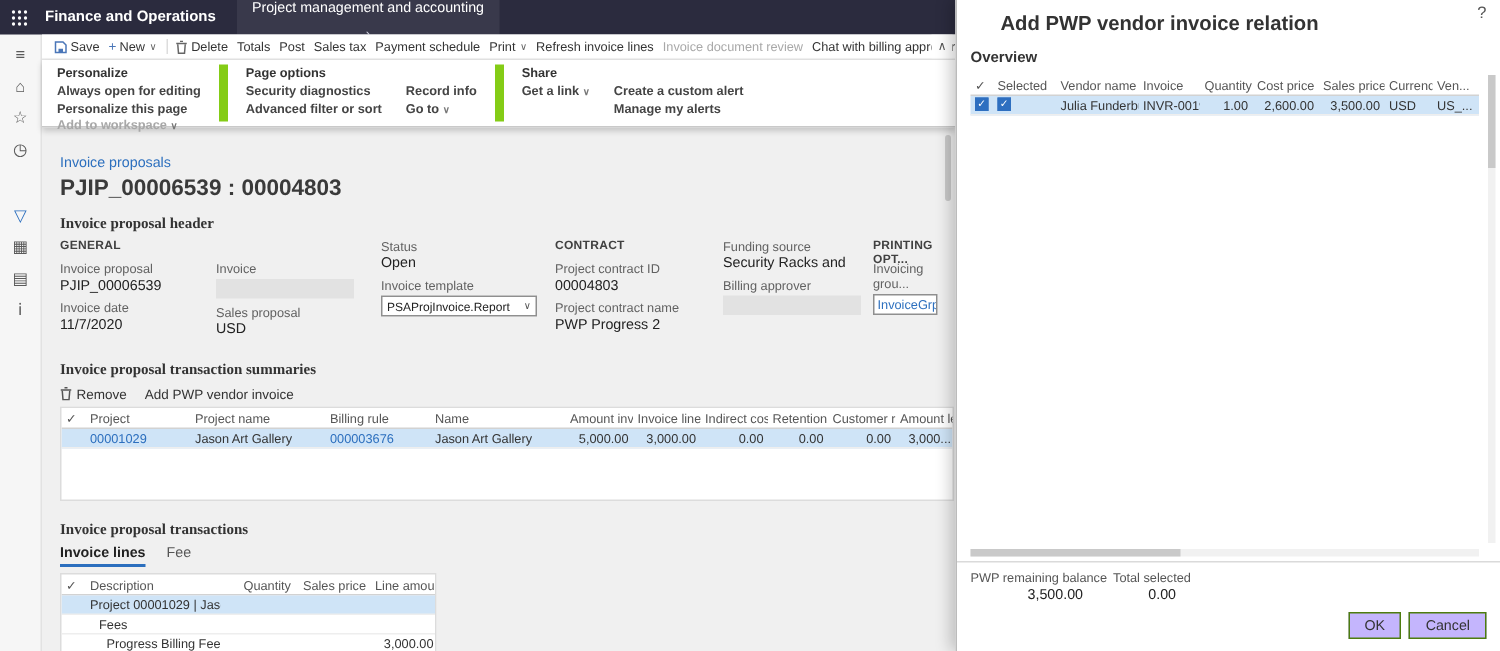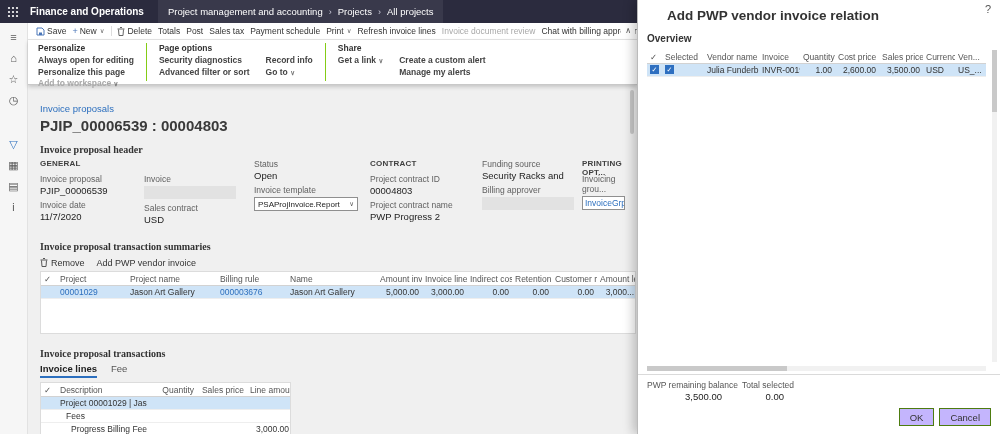--- a/index.html
+++ b/index.html
@@ -10,21 +10,21 @@
     font-size: 10px; color: #333; background: #f0f0f0;
   }
   
   #topbar {
     position: absolute; left: 0; top: 0; width: 637px; height: 23px;
     background: #2b2b3e; color: #fff; display: flex; align-items: center;
     white-space: nowrap; overflow: hidden; z-index: 2;
   }
   .waffle { width: 26px; height: 23px; display: flex; align-items: center; justify-content: center; cursor: pointer; }
   .appname { font-size: 10px; font-weight: bold; margin: 0 14px 0 4px; cursor: pointer; }
-  .crumbs { display: flex; align-items: center; gap: 6px; font-size: 9.5px; background: rgba(255,255,255,0.07); height: 100%; padding: 0 10px; }
+  .crumbs { display: flex; align-items: center; gap: 6px; font-size: 9.5px; background: rgba(255,255,255,0.07); height: 100%; padding: 0 10px; flex-direction: column; }
   .crumb { cursor: pointer; }
   .crumb-sep { font-size: 9px; color: #cfcfdd; }
   
   #leftstrip {
     position: absolute; left: 0; top: 23px; width: 28px; height: 411px;
     background: #f6f6f6; border-right: 1px solid #e2e2e2; z-index: 1;
     display: flex; flex-direction: column; align-items: center; padding-top: 7px; gap: 7px;
   }
   .navic { width: 16px; height: 14px; line-height: 14px; text-align: center; color: #5a5a5a; font-size: 11px; cursor: pointer; }
   .navic.blue { color: #2c6fbe; }
@@ -43,21 +43,21 @@
   .aic { color: #4a76b8; font-size: 9px; line-height: 9px; }
   .aic.gray { color: #666; }
   #ab-chevron { position: absolute; right: 2px; top: 0; height: 16px; line-height: 16px; background: #fff; padding: 0 4px; font-size: 8px; color: #555; cursor: pointer; }
   
   #ribbon {
     position: absolute; left: 28px; top: 40px; width: 609px; height: 45px;
     background: #fff; border-bottom: 1px solid #c9c9c9;
     box-shadow: 0 2px 4px rgba(0,0,0,0.18);
     display: flex; padding: 3px 10px; z-index: 3;
   }
-  .rgroup { padding: 0 12px; border-right: 1px solid #84cc16; }
+  .rgroup { padding: 0 12px; border-right: 6px solid #84cc16; }
   .rgroup:first-child { padding-left: 0; }
   .rgroup:last-child { border-right: none; }
   .rtitle { font-size: 8.5px; font-weight: bold; color: #333; margin-bottom: 2px; }
   .rcols { display: flex; gap: 16px; }
   .ritem { font-size: 8.5px; color: #444; line-height: 11.5px; white-space: nowrap; cursor: pointer; font-weight: bold; }
   .ritem.dim { color: #a8a8a8; }
   .ritem .cat { font-size: 6.5px; color: #777; }
   
   #content { position: absolute; left: 28px; top: 99px; width: 609px; height: 349px; padding: 4px 0 0 12px; overflow: hidden; }
   .backlink { color: #2c6fbe; font-size: 9.5px; cursor: pointer; display: inline-block; }
@@ -262,21 +262,21 @@
       <div class="fgh">GENERAL</div>
       <div class="flabel">Invoice proposal</div>
       <div class="fval link">PJIP_00006539</div>
       <div class="flabel">Invoice date</div>
       <div class="fval link">11/7/2020</div>
     </div>
     <div class="fcol" style="width:110px">
       <div class="fgh"></div>
       <div class="flabel">Invoice</div>
       <div class="ibox" style="width:92px"></div>
-      <div class="flabel">Sales contract</div>
+      <div class="flabel">Sales proposal</div>
       <div class="fval link">USD</div>
     </div>
     <div class="fcol" style="width:116px">
       <div class="flabel" style="margin-top:0">Status</div>
       <div class="fval">Open</div>
       <div class="flabel">Invoice template</div>
       <div class="dd" style="width:104px">
         <span>PSAProjInvoice.Report</span>
         <span class="cat">∨</span>
       </div>

